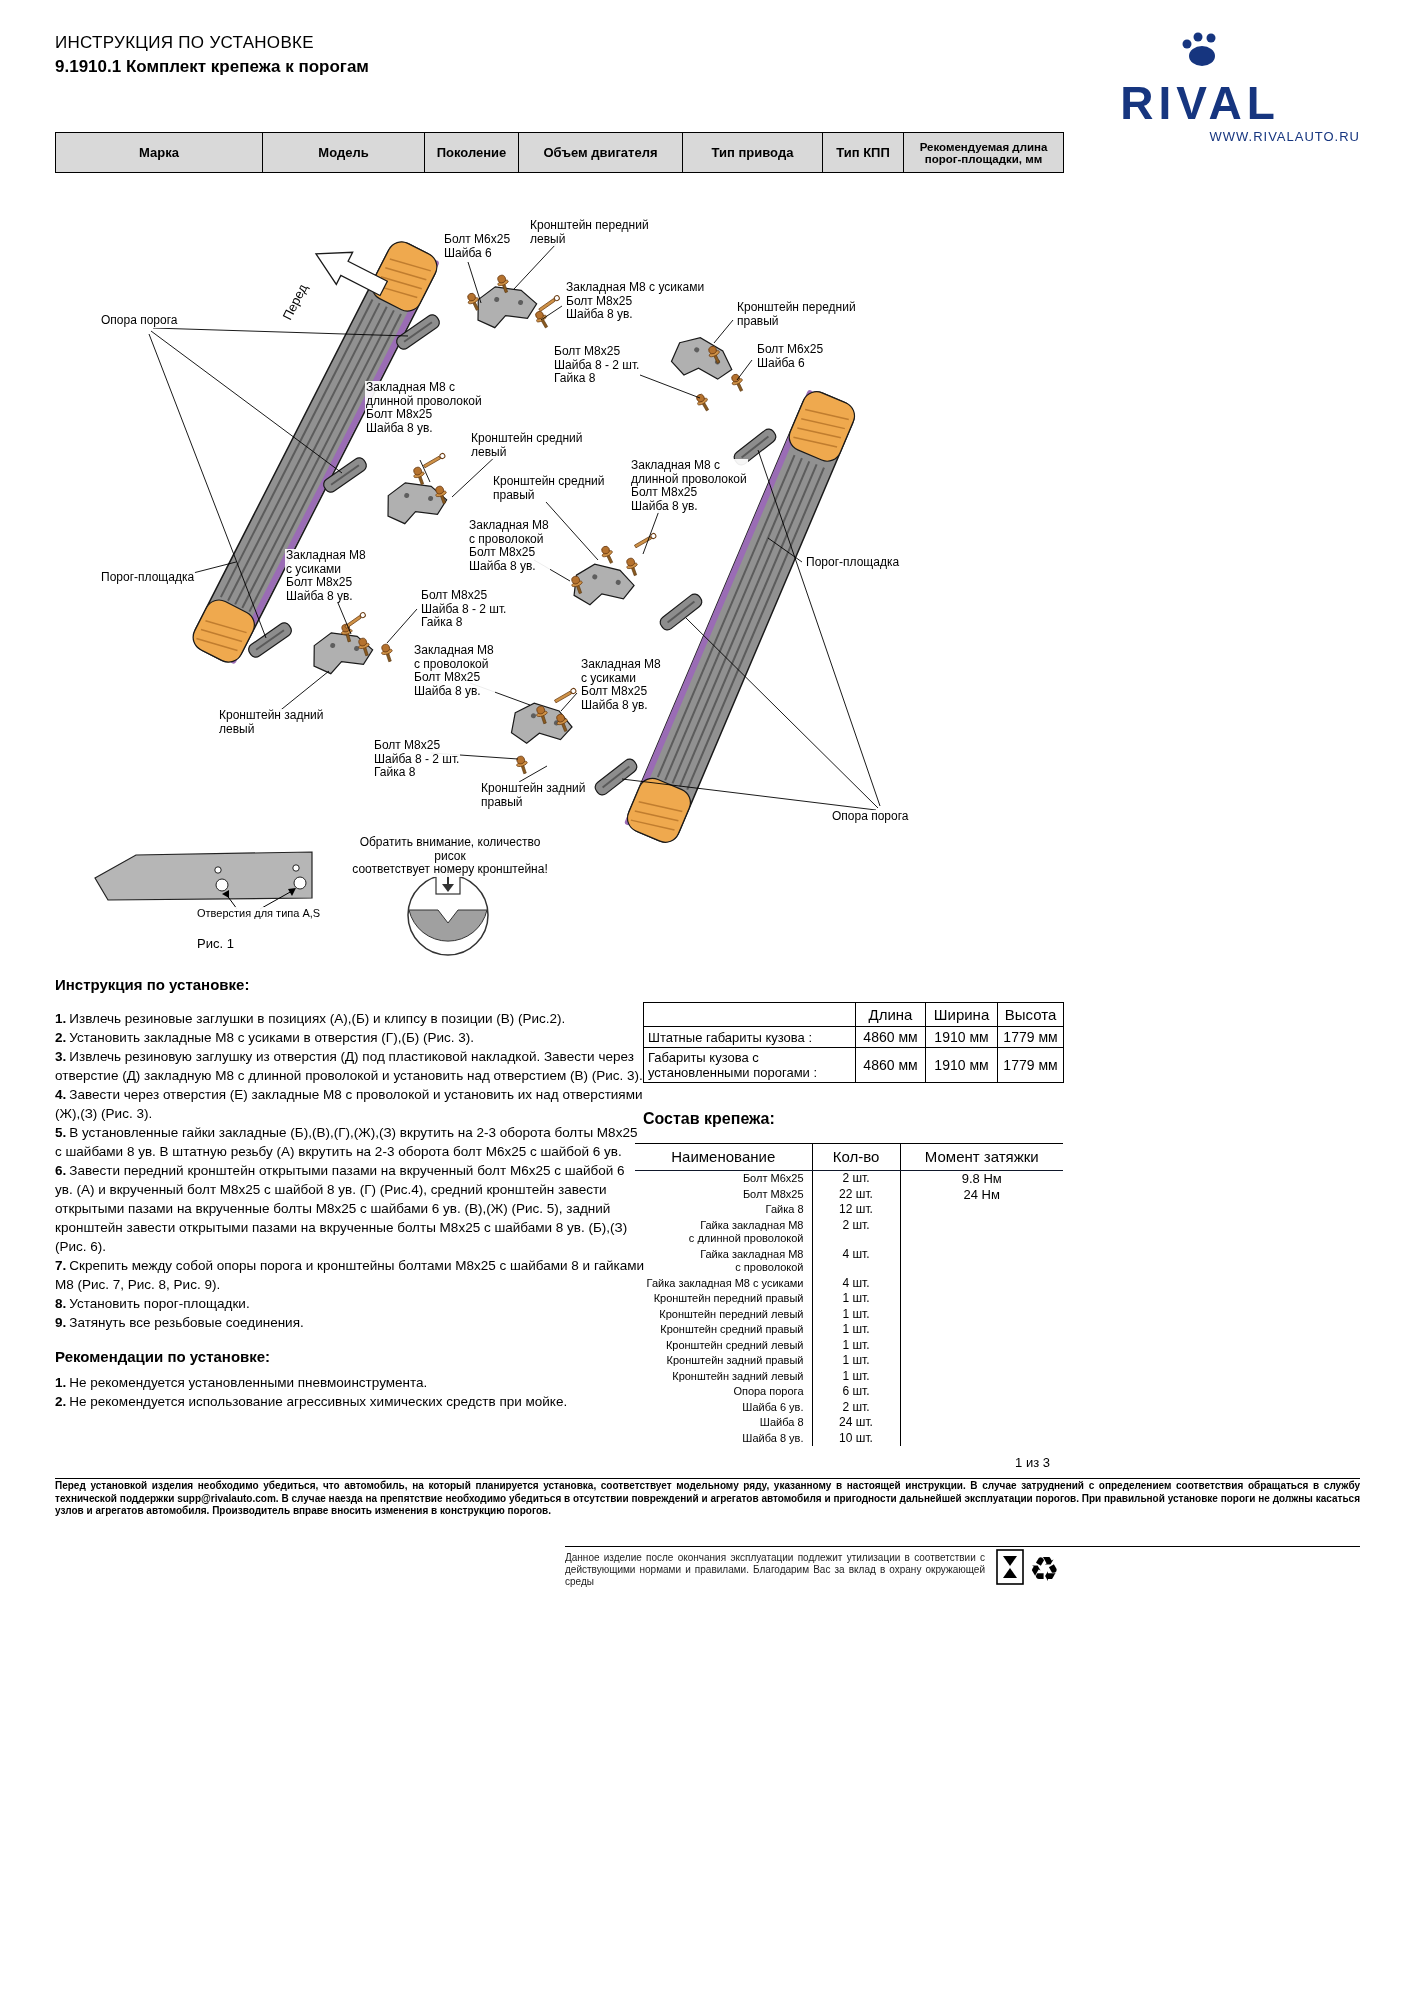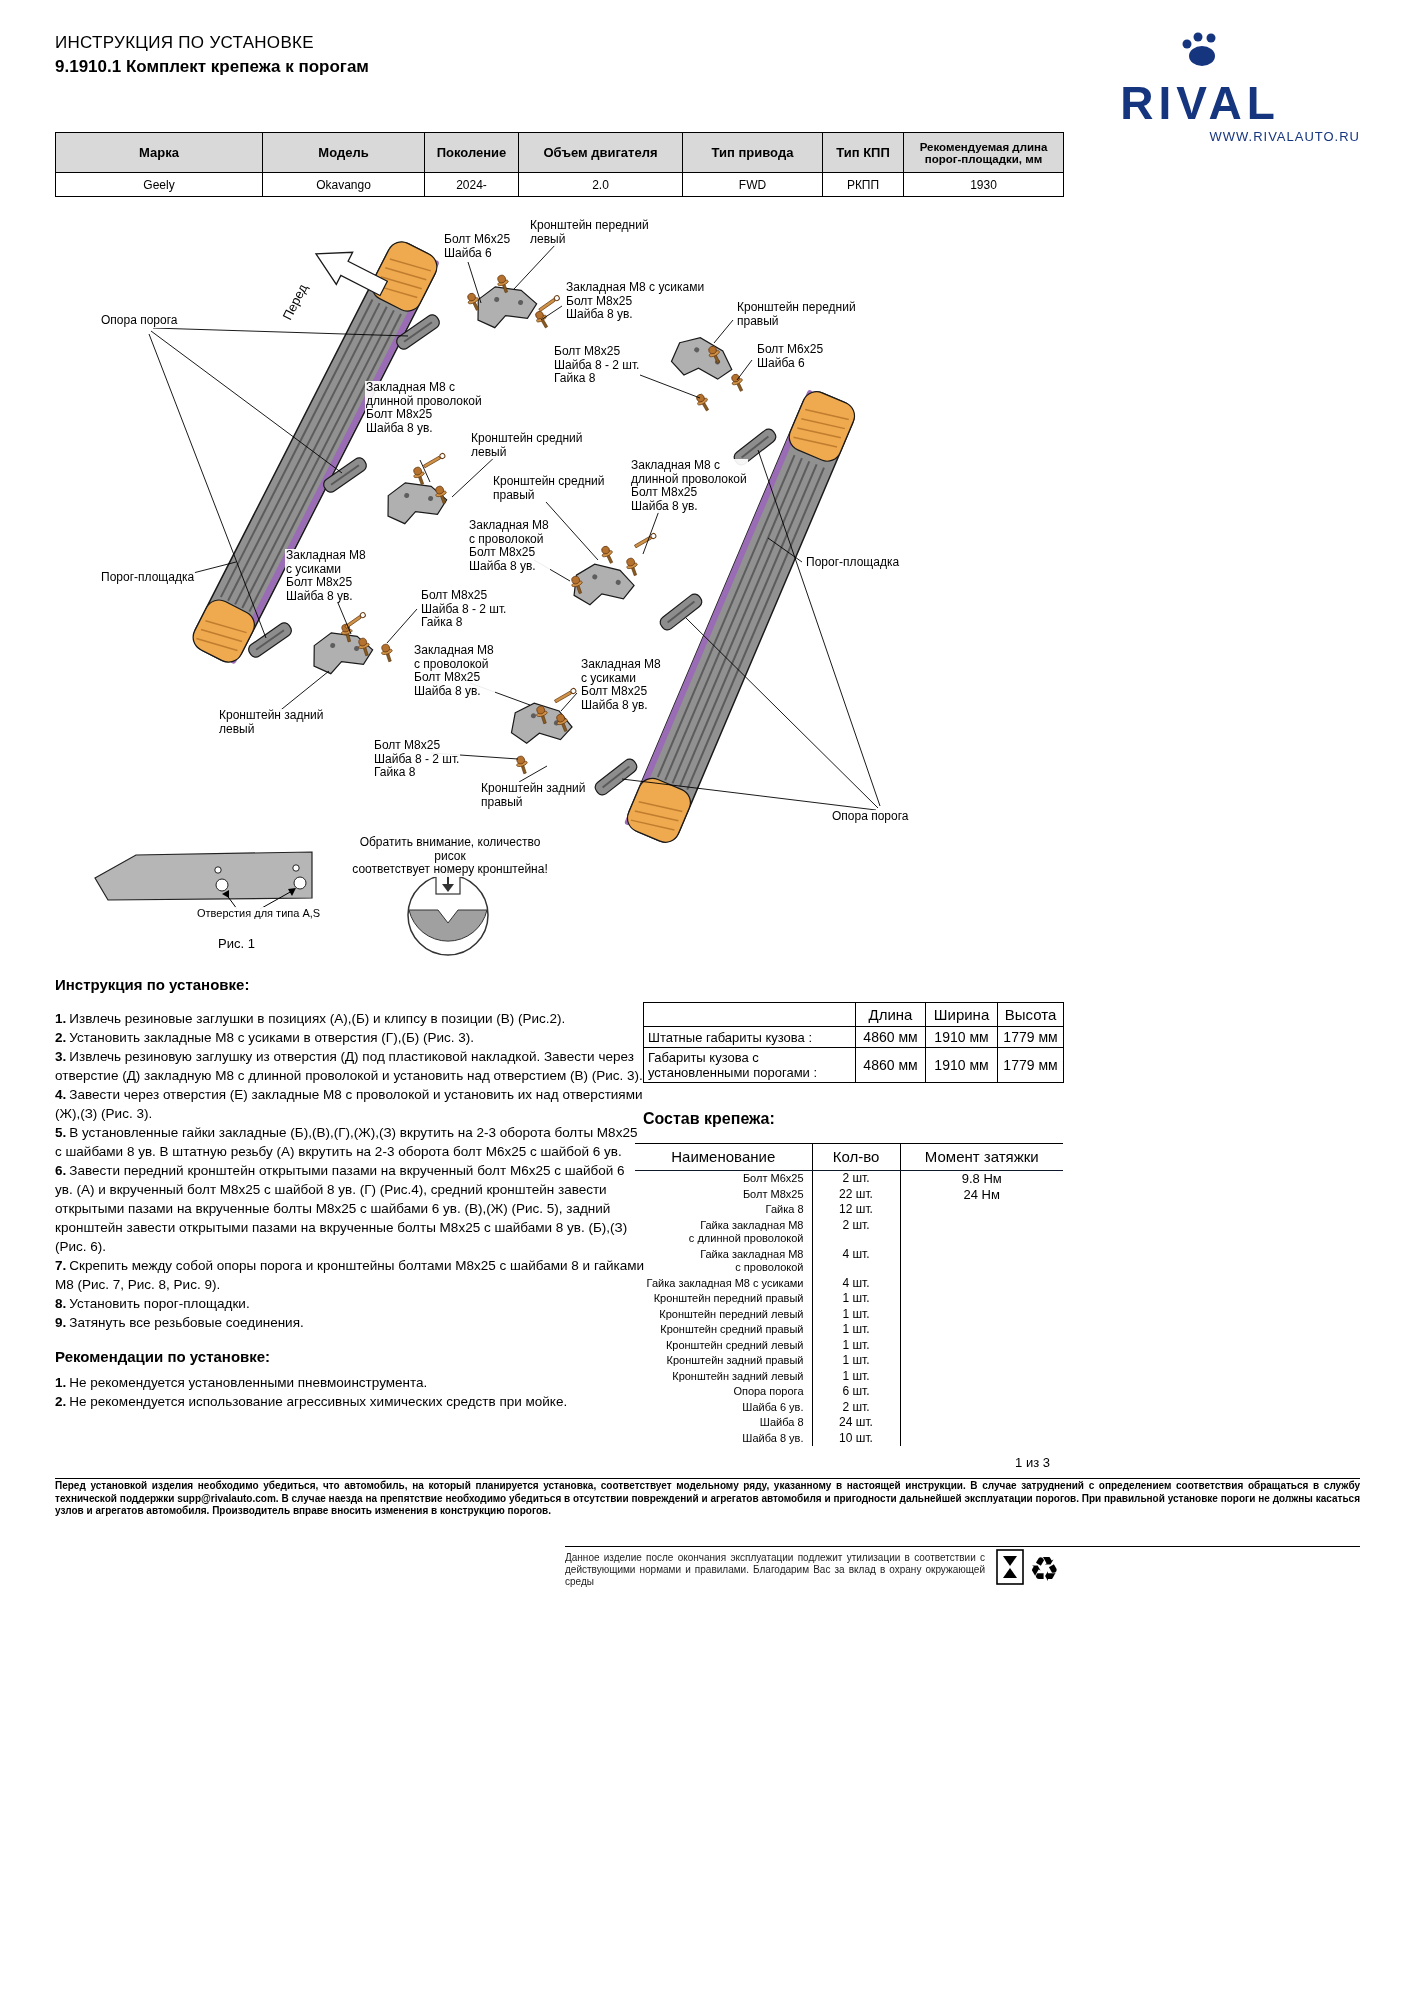--- a/index.html
+++ b/index.html
@@ -105,29 +105,20 @@
       </colgroup>
       <tbody>
           <tr>
         <th>Марка</th>
         <th>Модель</th>
         <th>Поколение</th>
         <th>Объем двигателя</th>
         <th>Тип привода</th>
         <th>Тип КПП</th>
         <th class="small">Рекомендуемая длина порог-площадки, мм</th>
-      </tr>
-      <tr>
-        <td>Geely</td>
-        <td>Okavango</td>
-        <td>2024-</td>
-        <td>2.0</td>
-        <td>FWD</td>
-        <td>РКПП</td>
-        <td>1930</td>
       </tr>
     </tbody>
       </table>
   </div>
 
   <div class="abs diagram">
     <svg width="1414" height="760" viewBox="0 0 1414 760">
       <defs>
         <g id="rod">
           <rect x="-24" y="-7" width="48" height="14" rx="6" fill="#8d8d8d" stroke="#1a1a1a" stroke-width="1.2"></rect>
@@ -354,21 +345,21 @@
     <div class="dlabel" style="left:373px; top:529px;">Болт М8х25
 Шайба 8 - 2 шт.
 Гайка 8</div>
     <div class="dlabel" style="left:480px; top:572px;">Кронштейн задний
 правый</div>
     <div class="dlabel" style="left:831px; top:600px;">Опора порога</div>
 
     <div class="dlabel center" style="left:348px; top:626px; width:204px;">Обратить внимание, количество рисок
 соответствует номеру кронштейна!</div>
     <div class="dlabel tiny" style="left:196px; top:697px;">Отверстия для типа A,S</div>
-    <div class="dlabel fig" style="left:196px; top:727px;margin-left:21px;">Рис. 1</div>
+    <div class="dlabel fig" style="left:196px; top:727px;">Рис. 1</div>
   </div>
 
   <div class="abs instr">
     <div class="sec-title">Инструкция по установке:</div>
     <div class="step"><b>1.</b><span>Извлечь резиновые заглушки в позициях (А),(Б) и клипсу в позиции (В) (Рис.2).</span></div>
     <div class="step"><b>2.</b><span>Установить закладные М8 с усиками в отверстия (Г),(Б) (Рис. 3).</span></div>
     <div class="step"><b>3.</b><span>Извлечь резиновую заглушку из отверстия (Д) под пластиковой накладкой. Завести через отверстие (Д) закладную М8 с длинной проволокой и установить над отверстием (В) (Рис. 3).</span></div>
     <div class="step"><b>4.</b><span>Завести через отверстия (Е) закладные М8 с проволокой и установить их над отверстиями (Ж),(З) (Рис. 3).</span></div>
     <div class="step"><b>5.</b><span>В установленные гайки закладные (Б),(В),(Г),(Ж),(З) вкрутить на 2-3 оборота болты М8х25 с шайбами 8 ув. В штатную резьбу (А) вкрутить на 2-3 оборота болт М6х25 с шайбой 6 ув.</span></div>
     <div class="step"><b>6.</b><span>Завести передний кронштейн открытыми пазами на вкрученный болт М6х25 с шайбой 6 ув. (А) и вкрученный болт М8х25 с шайбой 8 ув. (Г) (Рис.4), средний кронштейн завести открытыми пазами на вкрученные болты М8х25 с шайбами 6 ув. (В),(Ж) (Рис. 5), задний кронштейн завести открытыми пазами на вкрученные болты М8х25 с шайбами 8 ув. (Б),(З) (Рис. 6).</span></div>

